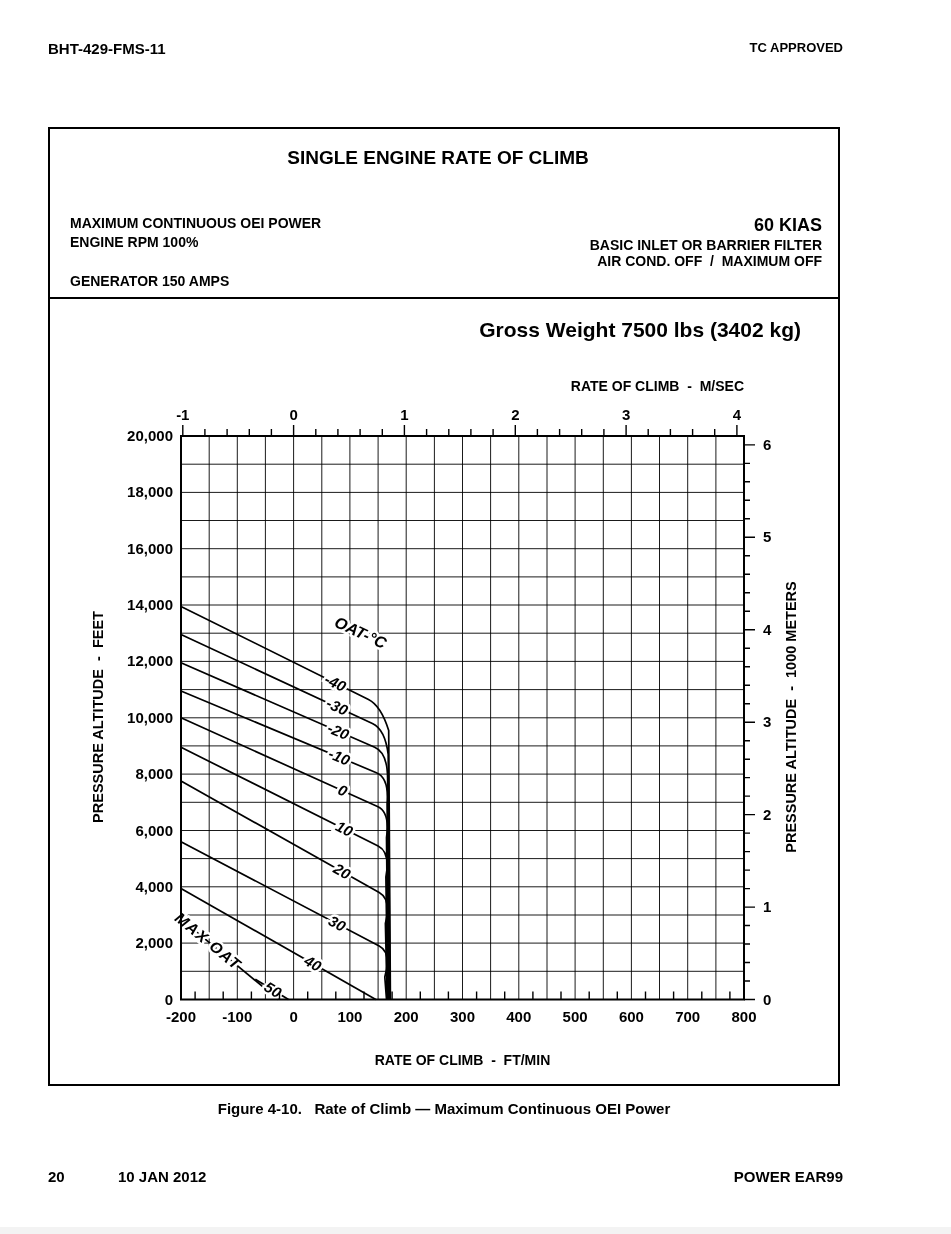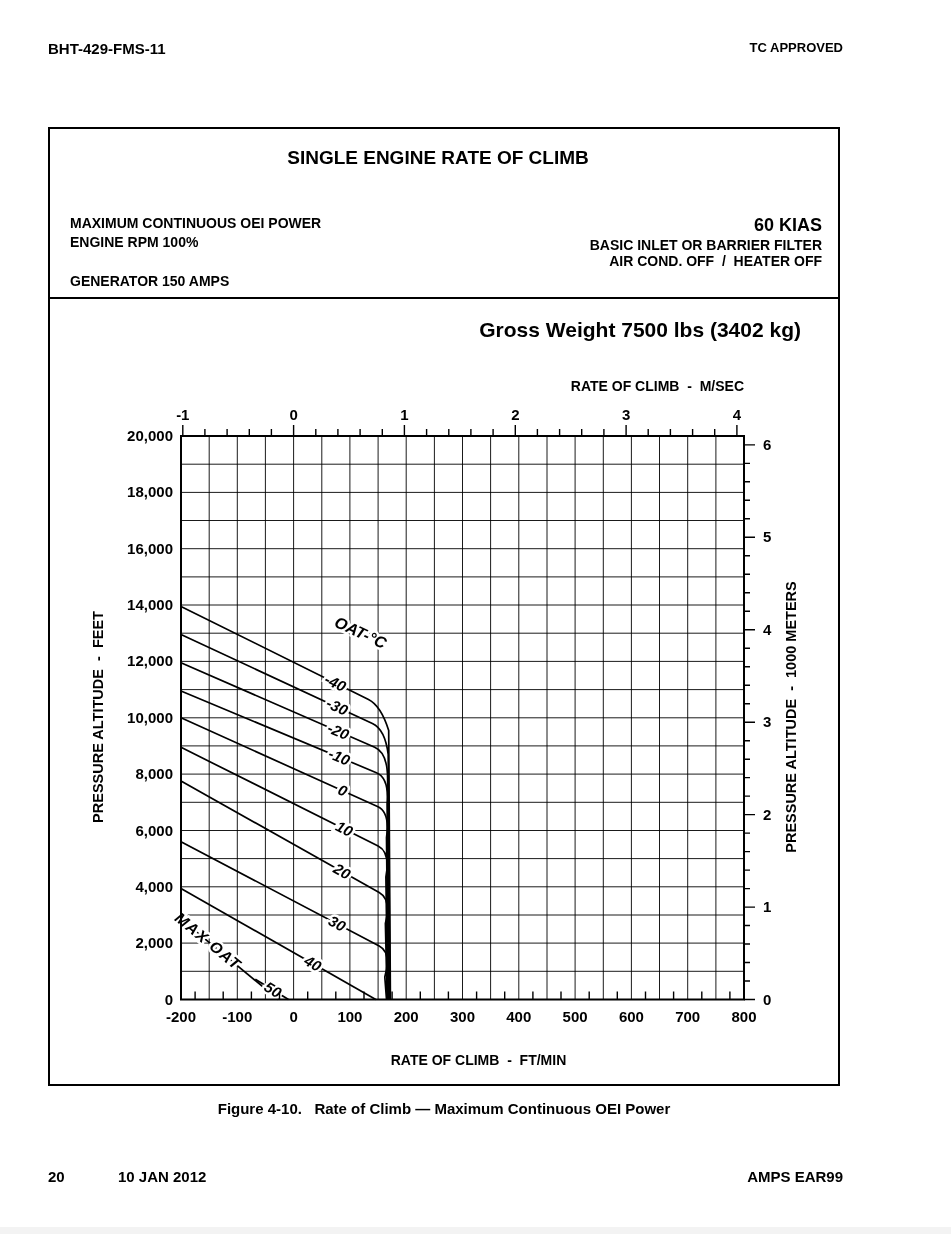--- a/index.html
+++ b/index.html
@@ -18,28 +18,28 @@
 
 <div class="abs panel" style="left:48px;top:127px;width:792px;height:959px;">
   <div class="abs" style="left:0;right:12px;top:18px;text-align:center;font-size:19px;">SINGLE ENGINE RATE OF CLIMB</div>
 
   <div class="abs pre" style="left:20px;top:86px;font-size:14px;">MAXIMUM CONTINUOUS OEI POWER</div>
   <div class="abs pre" style="left:20px;top:105px;font-size:14px;">ENGINE RPM 100%</div>
   <div class="abs pre" style="left:20px;top:124px;font-size:14px;margin-top:20px;">GENERATOR 150 AMPS</div>
 
   <div class="abs pre" style="right:16px;top:86px;font-size:18px;text-align:right;">60 KIAS</div>
   <div class="abs pre" style="right:16px;top:108px;font-size:14px;margin-left:20px;">BASIC INLET OR BARRIER FILTER</div>
-  <div class="abs pre" style="right:16px;top:124px;font-size:14px;text-align:right;">AIR COND. OFF  /  HEATER OFF</div>
+  <div class="abs pre" style="right:16px;top:124px;font-size:14px;text-align:right;">AIR COND. OFF  /  MAXIMUM OFF</div>
 
   <div class="abs" style="left:-2px;right:-2px;top:168px;border-top:2px solid #000;"></div>
 </div>
 
 <div class="abs" style="left:138px;top:318px;width:663px;text-align:right;font-size:21px;">Gross Weight 7500 lbs (3402 kg)</div>
 <div class="abs pre" style="left:181px;top:378px;width:563px;text-align:right;font-size:14px;">RATE OF CLIMB  -  M/SEC</div>
-<div class="abs pre" style="left:197px;top:1052px;width:563px;text-align:center;font-size:14px;">RATE OF CLIMB  -  FT/MIN</div>
+<div class="abs pre" style="left:181px;top:1052px;width:563px;text-align:center;font-size:14px;">RATE OF CLIMB  -  FT/MIN</div>
 
 <svg id="chart-svg" class="abs" style="left:0;top:0;" width="951" height="1234" viewBox="0 0 951 1234">
     <path d="M181.0 436 V999.5 M209.2 436 V999.5 M237.3 436 V999.5 M265.4 436 V999.5 M293.6 436 V999.5 M321.8 436 V999.5 M349.9 436 V999.5 M378.1 436 V999.5 M406.2 436 V999.5 M434.4 436 V999.5 M462.5 436 V999.5 M490.6 436 V999.5 M518.8 436 V999.5 M547.0 436 V999.5 M575.1 436 V999.5 M603.3 436 V999.5 M631.4 436 V999.5 M659.5 436 V999.5 M687.7 436 V999.5 M715.9 436 V999.5 M744.0 436 V999.5 M181 999.5 H744 M181 971.3 H744 M181 943.1 H744 M181 915.0 H744 M181 886.8 H744 M181 858.6 H744 M181 830.5 H744 M181 802.3 H744 M181 774.1 H744 M181 745.9 H744 M181 717.8 H744 M181 689.6 H744 M181 661.4 H744 M181 633.2 H744 M181 605.0 H744 M181 576.9 H744 M181 548.7 H744 M181 520.5 H744 M181 492.4 H744 M181 464.2 H744 M181 436.0 H744 " stroke="#000" stroke-width="0.9" fill="none"></path>
     <path d="M181.0 606.5 L368.5 699.4 Q381.0 705.7 388.7 730.4 L390.4 999.5" stroke="#000" stroke-width="1.7" fill="none" stroke-linejoin="round"></path>
     <path d="M181.0 634.6 L372.4 723.4 Q385.1 729.3 388.2 754.4 L389.9 999.5" stroke="#000" stroke-width="1.7" fill="none" stroke-linejoin="round"></path>
     <path d="M181.0 662.8 L374.7 747.3 Q387.5 752.9 387.6 778.3 L389.3 999.5" stroke="#000" stroke-width="1.7" fill="none" stroke-linejoin="round"></path>
     <path d="M181.0 691.0 L376.4 772.7 Q389.3 778.1 387.1 803.7 L388.7 999.5" stroke="#000" stroke-width="1.7" fill="none" stroke-linejoin="round"></path>
     <path d="M181.0 717.8 L377.5 806.5 Q390.2 812.3 386.5 837.5 L388.2 999.5" stroke="#000" stroke-width="1.7" fill="none" stroke-linejoin="round"></path>
     <path d="M181.0 747.3 L378.1 845.9 Q390.6 852.2 385.9 876.9 L387.6 999.5" stroke="#000" stroke-width="1.7" fill="none" stroke-linejoin="round"></path>
     <path d="M181.0 781.1 L379.2 892.4 Q391.4 899.3 385.4 923.4 L387.1 999.5" stroke="#000" stroke-width="1.7" fill="none" stroke-linejoin="round"></path>
@@ -96,15 +96,15 @@
     <text x="763" y="634.7" font-size="15" text-anchor="start">4</text>
     <text x="763" y="542.3" font-size="15" text-anchor="start">5</text>
     <text x="763" y="449.9" font-size="15" text-anchor="start">6</text>
     <text x="103" y="717" font-size="14.5" text-anchor="middle" transform="rotate(-90 103 717)">PRESSURE ALTITUDE  -  FEET</text>
     <text x="796" y="717" font-size="14.5" text-anchor="middle" transform="rotate(-90 796 717)">PRESSURE ALTITUDE  -  1000 METERS</text>
   </svg>
 
 <div class="abs pre" style="left:48px;top:1100px;width:792px;text-align:center;font-size:15px;">Figure 4-10.   Rate of Climb — Maximum Continuous OEI Power</div>
 <div class="abs" style="left:48px;top:1168px;font-size:15px;">20</div>
 <div class="abs" style="left:118px;top:1168px;font-size:15px;">10 JAN 2012</div>
-<div class="abs" style="right:108px;top:1168px;font-size:15px;text-align:right;">AMPS EAR99</div>
+<div class="abs" style="right:108px;top:1168px;font-size:15px;text-align:right;">POWER EAR99</div>
 
 <div class="abs bottom-strip"></div>
 
 </body></html>

